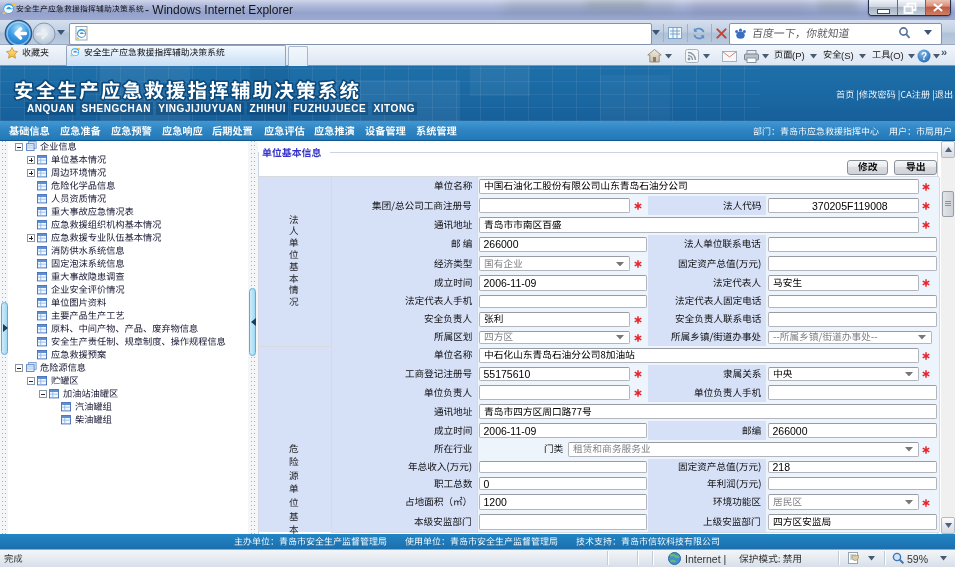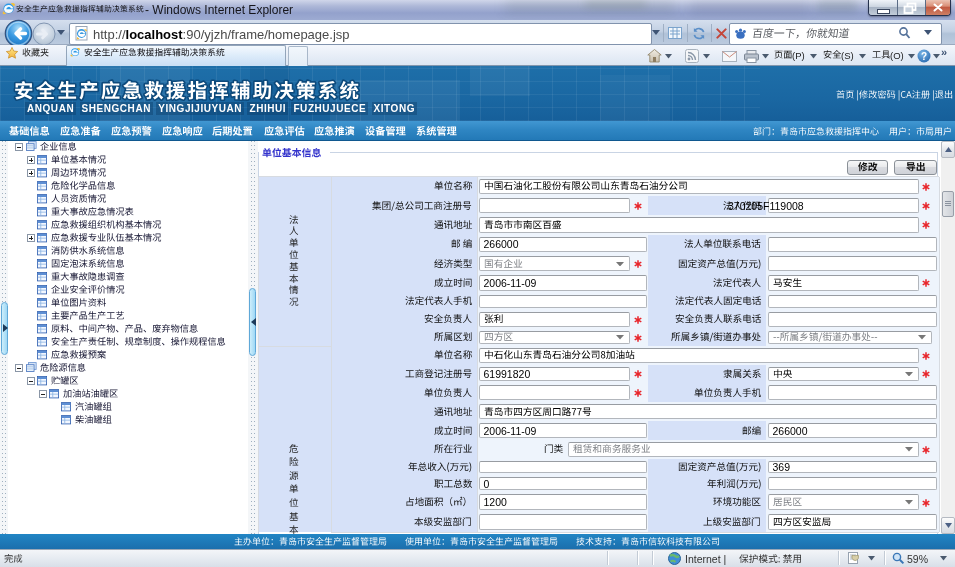--- a/index.html
+++ b/index.html
@@ -378,21 +378,20 @@
     <svg style="position:absolute;left:57px;top:30px" width="8" height="6">
       <path d="M0 0l4 5 4-5z" fill="#3e5474"></path>
     </svg>
     <div style="position:absolute;left:69px;top:23px;width:581px;height:20px;background:#fff;border:1px solid #8193ad;border-radius:2px;"></div>
     <svg style="position:absolute;left:75px;top:26px" width="14" height="15" viewBox="0 0 14 15">
 <rect x="1" y="0.5" width="11" height="13.5" fill="#fff" stroke="#9aa7b8"></rect>
 <ellipse cx="6.5" cy="7.5" rx="4.6" ry="4.4" fill="#3a9ae0"></ellipse>
 <path d="M3 8.3a3.7 3.7 0 0 0 7.2-.3l-5.4.1a1.9 1.9 0 0 1 3.7-.6l1.8 0A3.7 3.7 0 0 0 3 8.3z" fill="#fff"></path>
 <path d="M11.7 3.9c-.5-.8-1.8-.8-2.8-.4a4.2 4.2 0 0 1 2 2.1c.7-.5 1.2-1.1.8-1.7zM2 12.9c.4.6 1.6.5 2.4-.2a4.3 4.3 0 0 1-1.8-1.7c-.7.7-1 1.4-.6 1.9z" fill="#efb93c"></path>
 </svg>
-    <div style="position:absolute;left:93px;top:26.5px;font:13px 'Liberation Sans',sans-serif;color:#4a4a4a;">http://<span style="color:#000;font-weight:bold;">localhost</span>:90/yjzh/frame/homepage.jsp</div>
     <svg style="position:absolute;left:652px;top:30px" width="8" height="6">
       <path d="M0 0l4 5 4-5z" fill="#3e5474"></path>
     </svg>
     <div style="position:absolute;left:663px;top:24px;width:1px;height:18px;background:#9fafc4;"></div>
     <svg style="position:absolute;left:668px;top:27px" width="14" height="12" viewBox="0 0 14 12">
 <rect x="0.5" y="0.5" width="13" height="11" fill="#f2f7fc" stroke="#7ba3cc"></rect>
 <path d="M2 4h10M2 7h10M5 1v10M9 1v10" stroke="#7ba3cc" stroke-width="1"></path>
 </svg>
     <div style="position:absolute;left:687px;top:24px;width:1px;height:18px;background:#9fafc4;"></div>
     <svg style="position:absolute;left:692px;top:27px" width="14" height="13" viewBox="0 0 15 14">
@@ -1264,21 +1263,21 @@
     <div style="position:absolute;left:648px;top:196px;width:118px;height:19px;background:#d6e1f8;"></div>
     <svg style="position:absolute;left:722.6px;top:200.7px;overflow:visible;" width="38.4" height="12.0">
       <g fill="#141414" transform="translate(0,8.21) scale(0.0960)">
         <use href="#g6cd5" x="0.0"></use>
         <use href="#g4eba" x="100.0"></use>
         <use href="#g4ee3" x="200.0"></use>
         <use href="#g7801" x="300.0"></use>
       </g>
     </svg>
     <div style="position:absolute;left:768px;top:198px;width:151px;height:15px;background:#fff;border:1px solid #b2b6bc;border-top-color:#989ca2;border-radius:2px;box-sizing:border-box;"></div>
-    <div style="position:absolute;left:728px;top:199.5px;font:10.5px 'Liberation Sans',sans-serif;color:#000;">370205F119008</div>
+    <div style="position:absolute;left:812px;top:199.5px;font:10.5px 'Liberation Sans',sans-serif;color:#000;">370205F119008</div>
     <svg style="position:absolute;left:922.0px;top:202.0px" width="8" height="8" viewBox="0 0 8 8">
 <path d="M4 0.3v7.4M0.7 2.1l6.6 3.8M7.3 2.1L0.7 5.9" stroke="#e8252b" stroke-width="1.5"></path>
     </svg>
     <div style="position:absolute;left:331px;top:215px;width:607.5px;height:1px;background:#d7dbe1;"></div>
     <div style="position:absolute;left:477px;top:215px;width:461.5px;height:19.5px;background:#eef4fc;"></div>
     <div style="position:absolute;left:331px;top:215px;width:146px;height:19.5px;background:#d6e1f8;"></div>
     <svg style="position:absolute;left:433.6px;top:219.9px;overflow:visible;" width="38.4" height="12.0">
       <g fill="#141414" transform="translate(0,8.21) scale(0.0960)">
         <use href="#g901a" x="0.0"></use>
         <use href="#g8baf" x="100.0"></use>
@@ -1575,21 +1574,21 @@
         <use href="#g5de5" x="0.0"></use>
         <use href="#g5546" x="100.0"></use>
         <use href="#g767b" x="200.0"></use>
         <use href="#g8bb0" x="300.0"></use>
         <use href="#g6ce8" x="400.0"></use>
         <use href="#g518c" x="500.0"></use>
         <use href="#g53f7" x="600.0"></use>
       </g>
     </svg>
     <div style="position:absolute;left:479px;top:366.5px;width:151px;height:14.5px;background:#fff;border:1px solid #b2b6bc;border-top-color:#989ca2;border-radius:2px;box-sizing:border-box;"></div>
-    <div style="position:absolute;left:483.5px;top:367.8px;font:10.5px 'Liberation Sans',sans-serif;color:#000;">61991820</div>
+    <div style="position:absolute;left:483.5px;top:367.8px;font:10.5px 'Liberation Sans',sans-serif;color:#000;">55175610</div>
     <svg style="position:absolute;left:633.5px;top:370.2px" width="8" height="8" viewBox="0 0 8 8">
 <path d="M4 0.3v7.4M0.7 2.1l6.6 3.8M7.3 2.1L0.7 5.9" stroke="#e8252b" stroke-width="1.5"></path>
     </svg>
     <div style="position:absolute;left:648px;top:364.5px;width:118px;height:18.5px;background:#d6e1f8;"></div>
     <svg style="position:absolute;left:722.6px;top:368.9px;overflow:visible;" width="38.4" height="12.0">
       <g fill="#141414" transform="translate(0,8.21) scale(0.0960)">
         <use href="#g96b6" x="0.0"></use>
         <use href="#g5c5e" x="100.0"></use>
         <use href="#g5173" x="200.0"></use>
         <use href="#g7cfb" x="300.0"></use>
@@ -1748,21 +1747,21 @@
         <use href="#g4ea7" x="300.0"></use>
         <use href="#g603b" x="400.0"></use>
         <use href="#g503c" x="500.0"></use>
         <use href="#g28" x="600.0"></use>
         <use href="#g4e07" x="633.8"></use>
         <use href="#g5143" x="733.8"></use>
         <use href="#g29" x="833.8"></use>
       </g>
     </svg>
     <div style="position:absolute;left:768px;top:460.5px;width:169px;height:12.5px;background:#fff;border:1px solid #b2b6bc;border-top-color:#989ca2;border-radius:2px;box-sizing:border-box;"></div>
-    <div style="position:absolute;left:772.5px;top:460.8px;font:10.5px 'Liberation Sans',sans-serif;color:#000;">369</div>
+    <div style="position:absolute;left:772.5px;top:460.8px;font:10.5px 'Liberation Sans',sans-serif;color:#000;">218</div>
     <div style="position:absolute;left:331px;top:475px;width:607.5px;height:1px;background:#d7dbe1;"></div>
     <div style="position:absolute;left:477px;top:475px;width:461.5px;height:17px;background:#eef4fc;"></div>
     <div style="position:absolute;left:331px;top:475px;width:146px;height:17px;background:#d6e1f8;"></div>
     <svg style="position:absolute;left:433.6px;top:478.7px;overflow:visible;" width="38.4" height="12.0">
       <g fill="#141414" transform="translate(0,8.21) scale(0.0960)">
         <use href="#g804c" x="0.0"></use>
         <use href="#g5de5" x="100.0"></use>
         <use href="#g603b" x="200.0"></use>
         <use href="#g6570" x="300.0"></use>
       </g>

